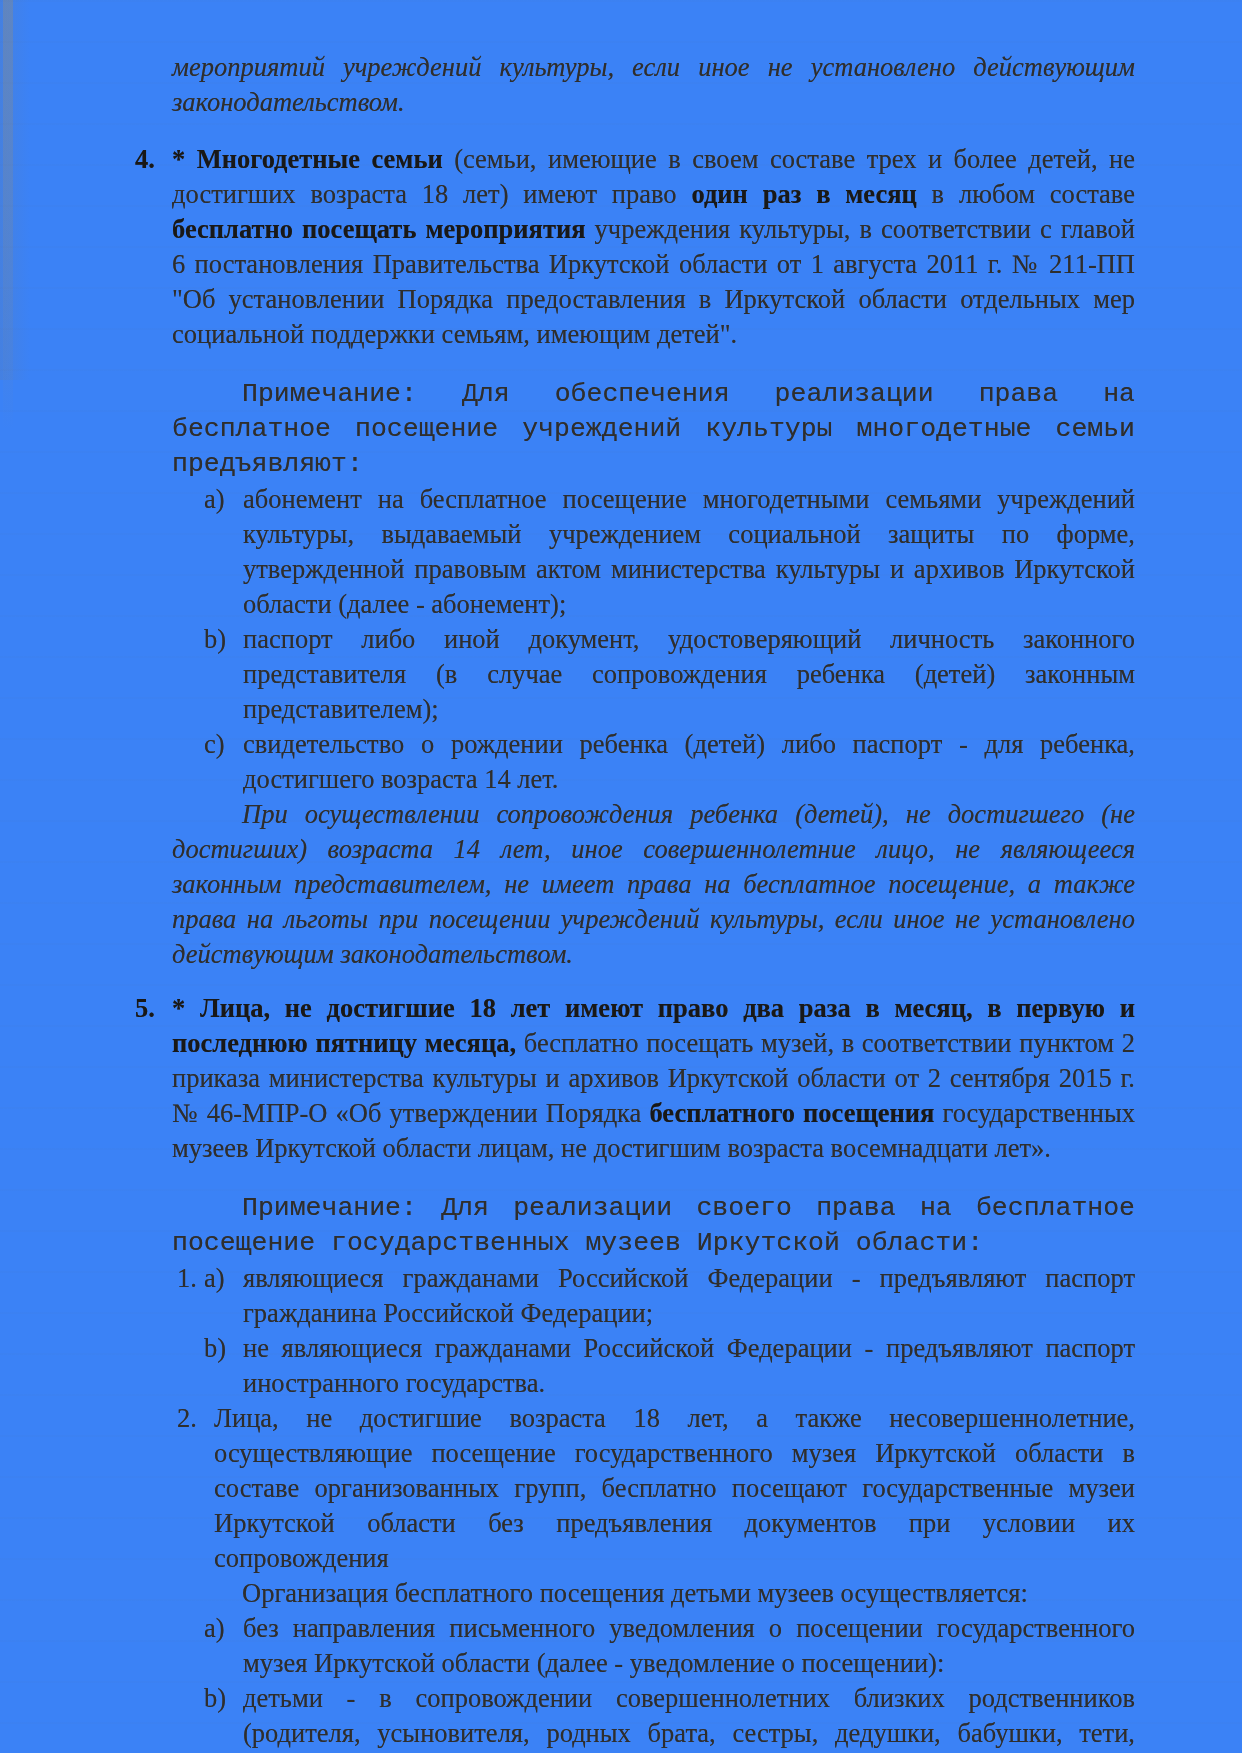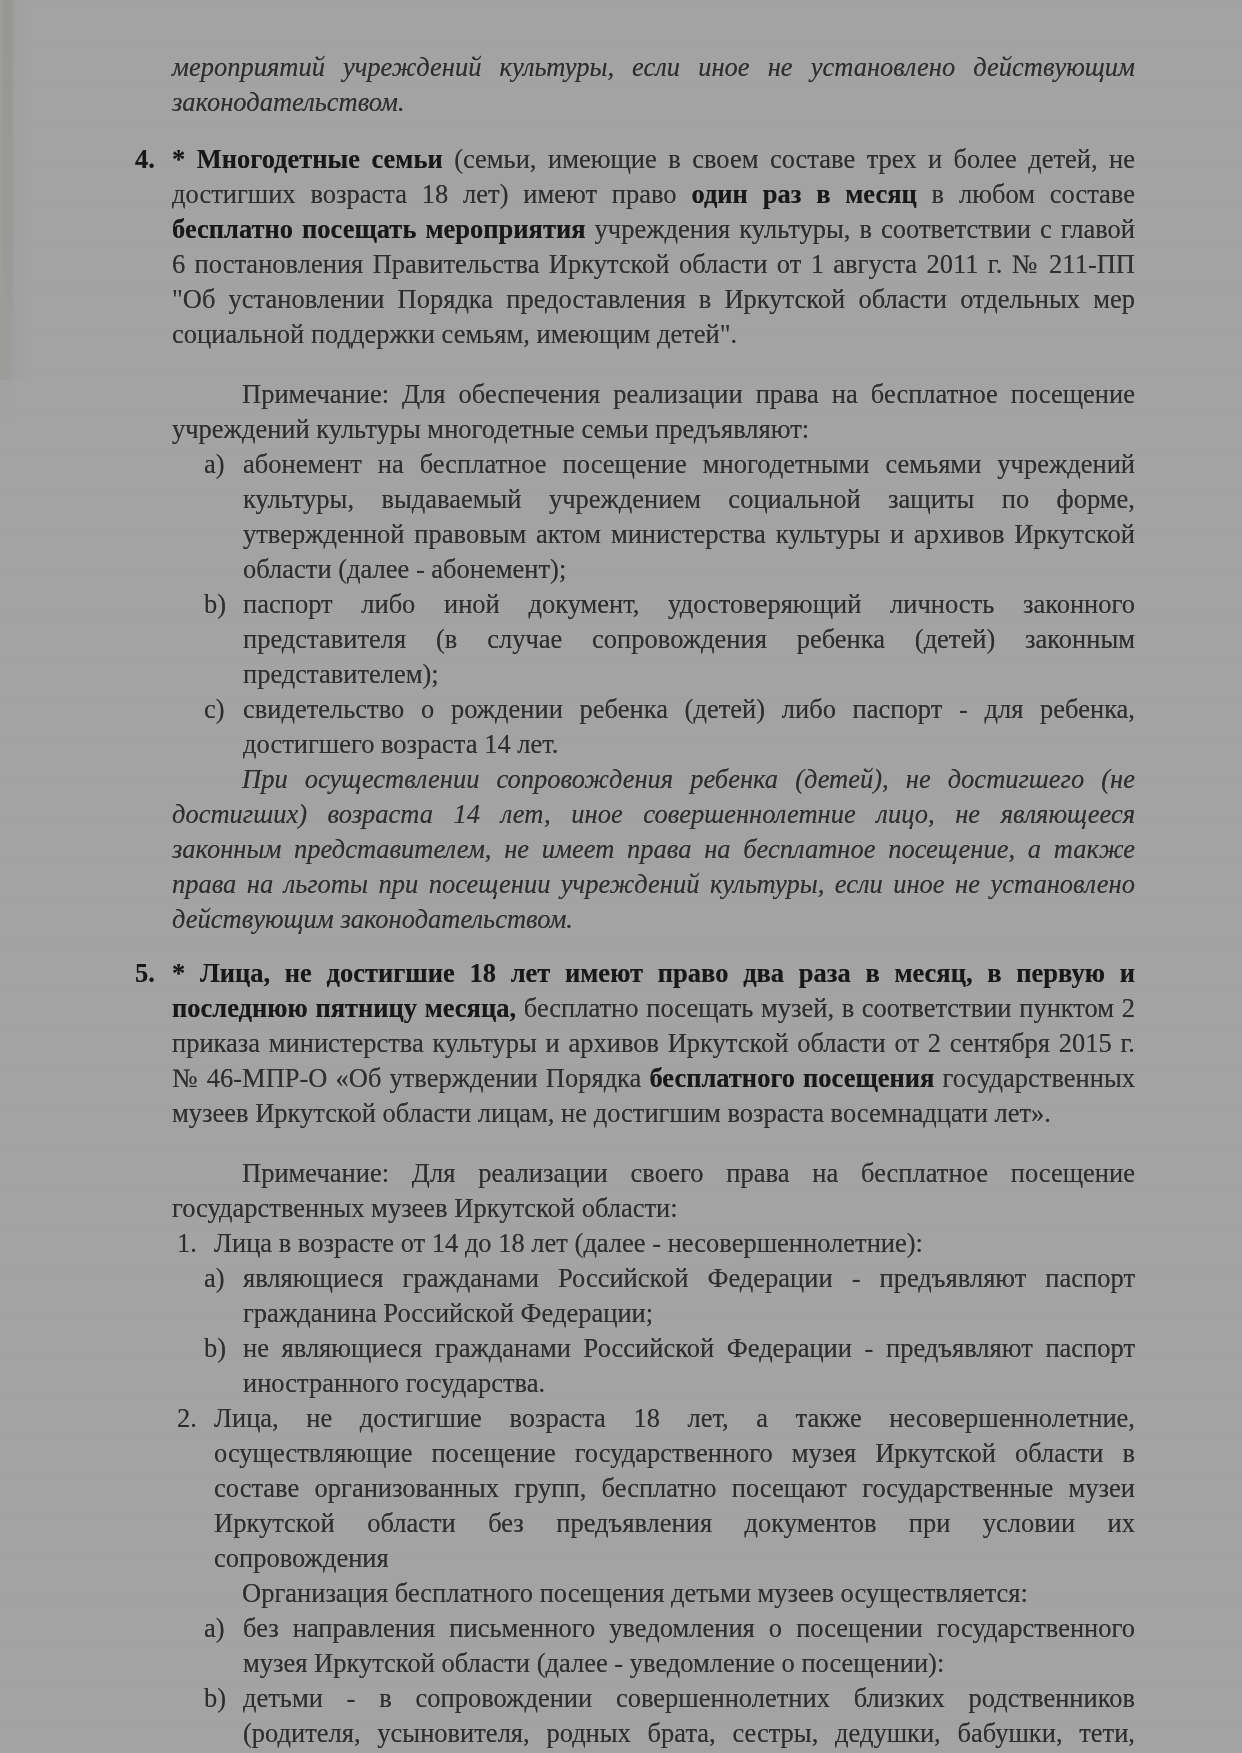--- a/index.html
+++ b/index.html
@@ -3,21 +3,21 @@
 <meta charset="utf-8">
 <style>
   html, body { margin: 0; padding: 0; }
   body { background: #ffffff; }
 
   .page {
     position: relative;
     width: 1242px;
     height: 1753px;
     margin: 0 auto;
-    background: #a3a3a3;
+    background: #3b82f6;
     overflow: hidden;
     font-family: "Liberation Serif", "DejaVu Serif", serif;
     font-size: 26.5px;
     line-height: 35px;
     color: #2e2e2e;
     text-shadow: 0 0 0.5px rgba(70,70,70,0.75);
   }
 
   
   .scan-edge {
@@ -54,21 +54,21 @@
   .lvl1 > .marker { left: -37px; }           
   .lvl1 > .marker.b { color: #181818; }
 
   .abc { margin-left: 71px; }                
   .abc > .marker { left: -39px; }            
 
   .num { margin-left: 42px; }                
   .num > .marker { left: -37px; }            
 
   .gap-a { margin-top: 22px; }
-  .gap-b { margin-top: 25px; }
+  .gap-b { margin-top: 25px; font-family: Liberation Mono, monospace; }
   .gap-c { }
   .gap-d { margin-top: 19px; }
 </style>
 </head>
 <body>
 
 <div class="page">
   <div class="scan-shade"></div>
   <div class="scan-edge"></div>
   <div class="scan-noise"></div>
@@ -95,21 +95,21 @@
 
     <p class="para italic indent gap-c"><span class="run">При осуществлении сопровождения ребенка (детей), не достигшего (не достигших) возраста 14 лет, иное совершеннолетние лицо, не являющееся законным представителем, не имеет права на бесплатное посещение, а также права на льготы при посещении учреждений культуры, если иное не установлено действующим законодательством.</span></p>
 
     <div class="li lvl1 gap-d">
       <span class="marker b">5.</span><span class="run b">* Лица, не достигшие 18 лет имеют право два раза в месяц, в первую и последнюю пятницу месяца,</span><span class="run"> бесплатно посещать музей, в соответствии пунктом 2 приказа министерства культуры и архивов Иркутской области от 2 сентября 2015 г. № 46-МПР-О «Об утверждении Порядка </span><span class="run b">бесплатного посещения</span><span class="run"> государственных музеев Иркутской области лицам, не достигшим возраста восемнадцати лет».</span>
     </div>
 
     <p class="para indent gap-b"><span class="run">Примечание: Для реализации своего права на бесплатное посещение государственных музеев Иркутской области:</span></p>
 
     <div class="li num">
-      <span class="marker">1.</span><span class="run">Лица в возрасте от 14 до 18 лет (далее - несовершеннолетние):</span>
+      <span class="marker">1.</span>
     </div>
     <div class="li abc">
       <span class="marker">a)</span><span class="run">являющиеся гражданами Российской Федерации - предъявляют паспорт гражданина Российской Федерации;</span>
     </div>
     <div class="li abc">
       <span class="marker">b)</span><span class="run">не являющиеся гражданами Российской Федерации - предъявляют паспорт иностранного государства.</span>
     </div>
     <div class="li num">
       <span class="marker">2.</span><span class="run">Лица, не достигшие возраста 18 лет, а также несовершеннолетние, осуществляющие посещение государственного музея Иркутской области в составе организованных групп, бесплатно посещают государственные музеи Иркутской области без предъявления документов при условии их сопровождения</span>
     </div>

